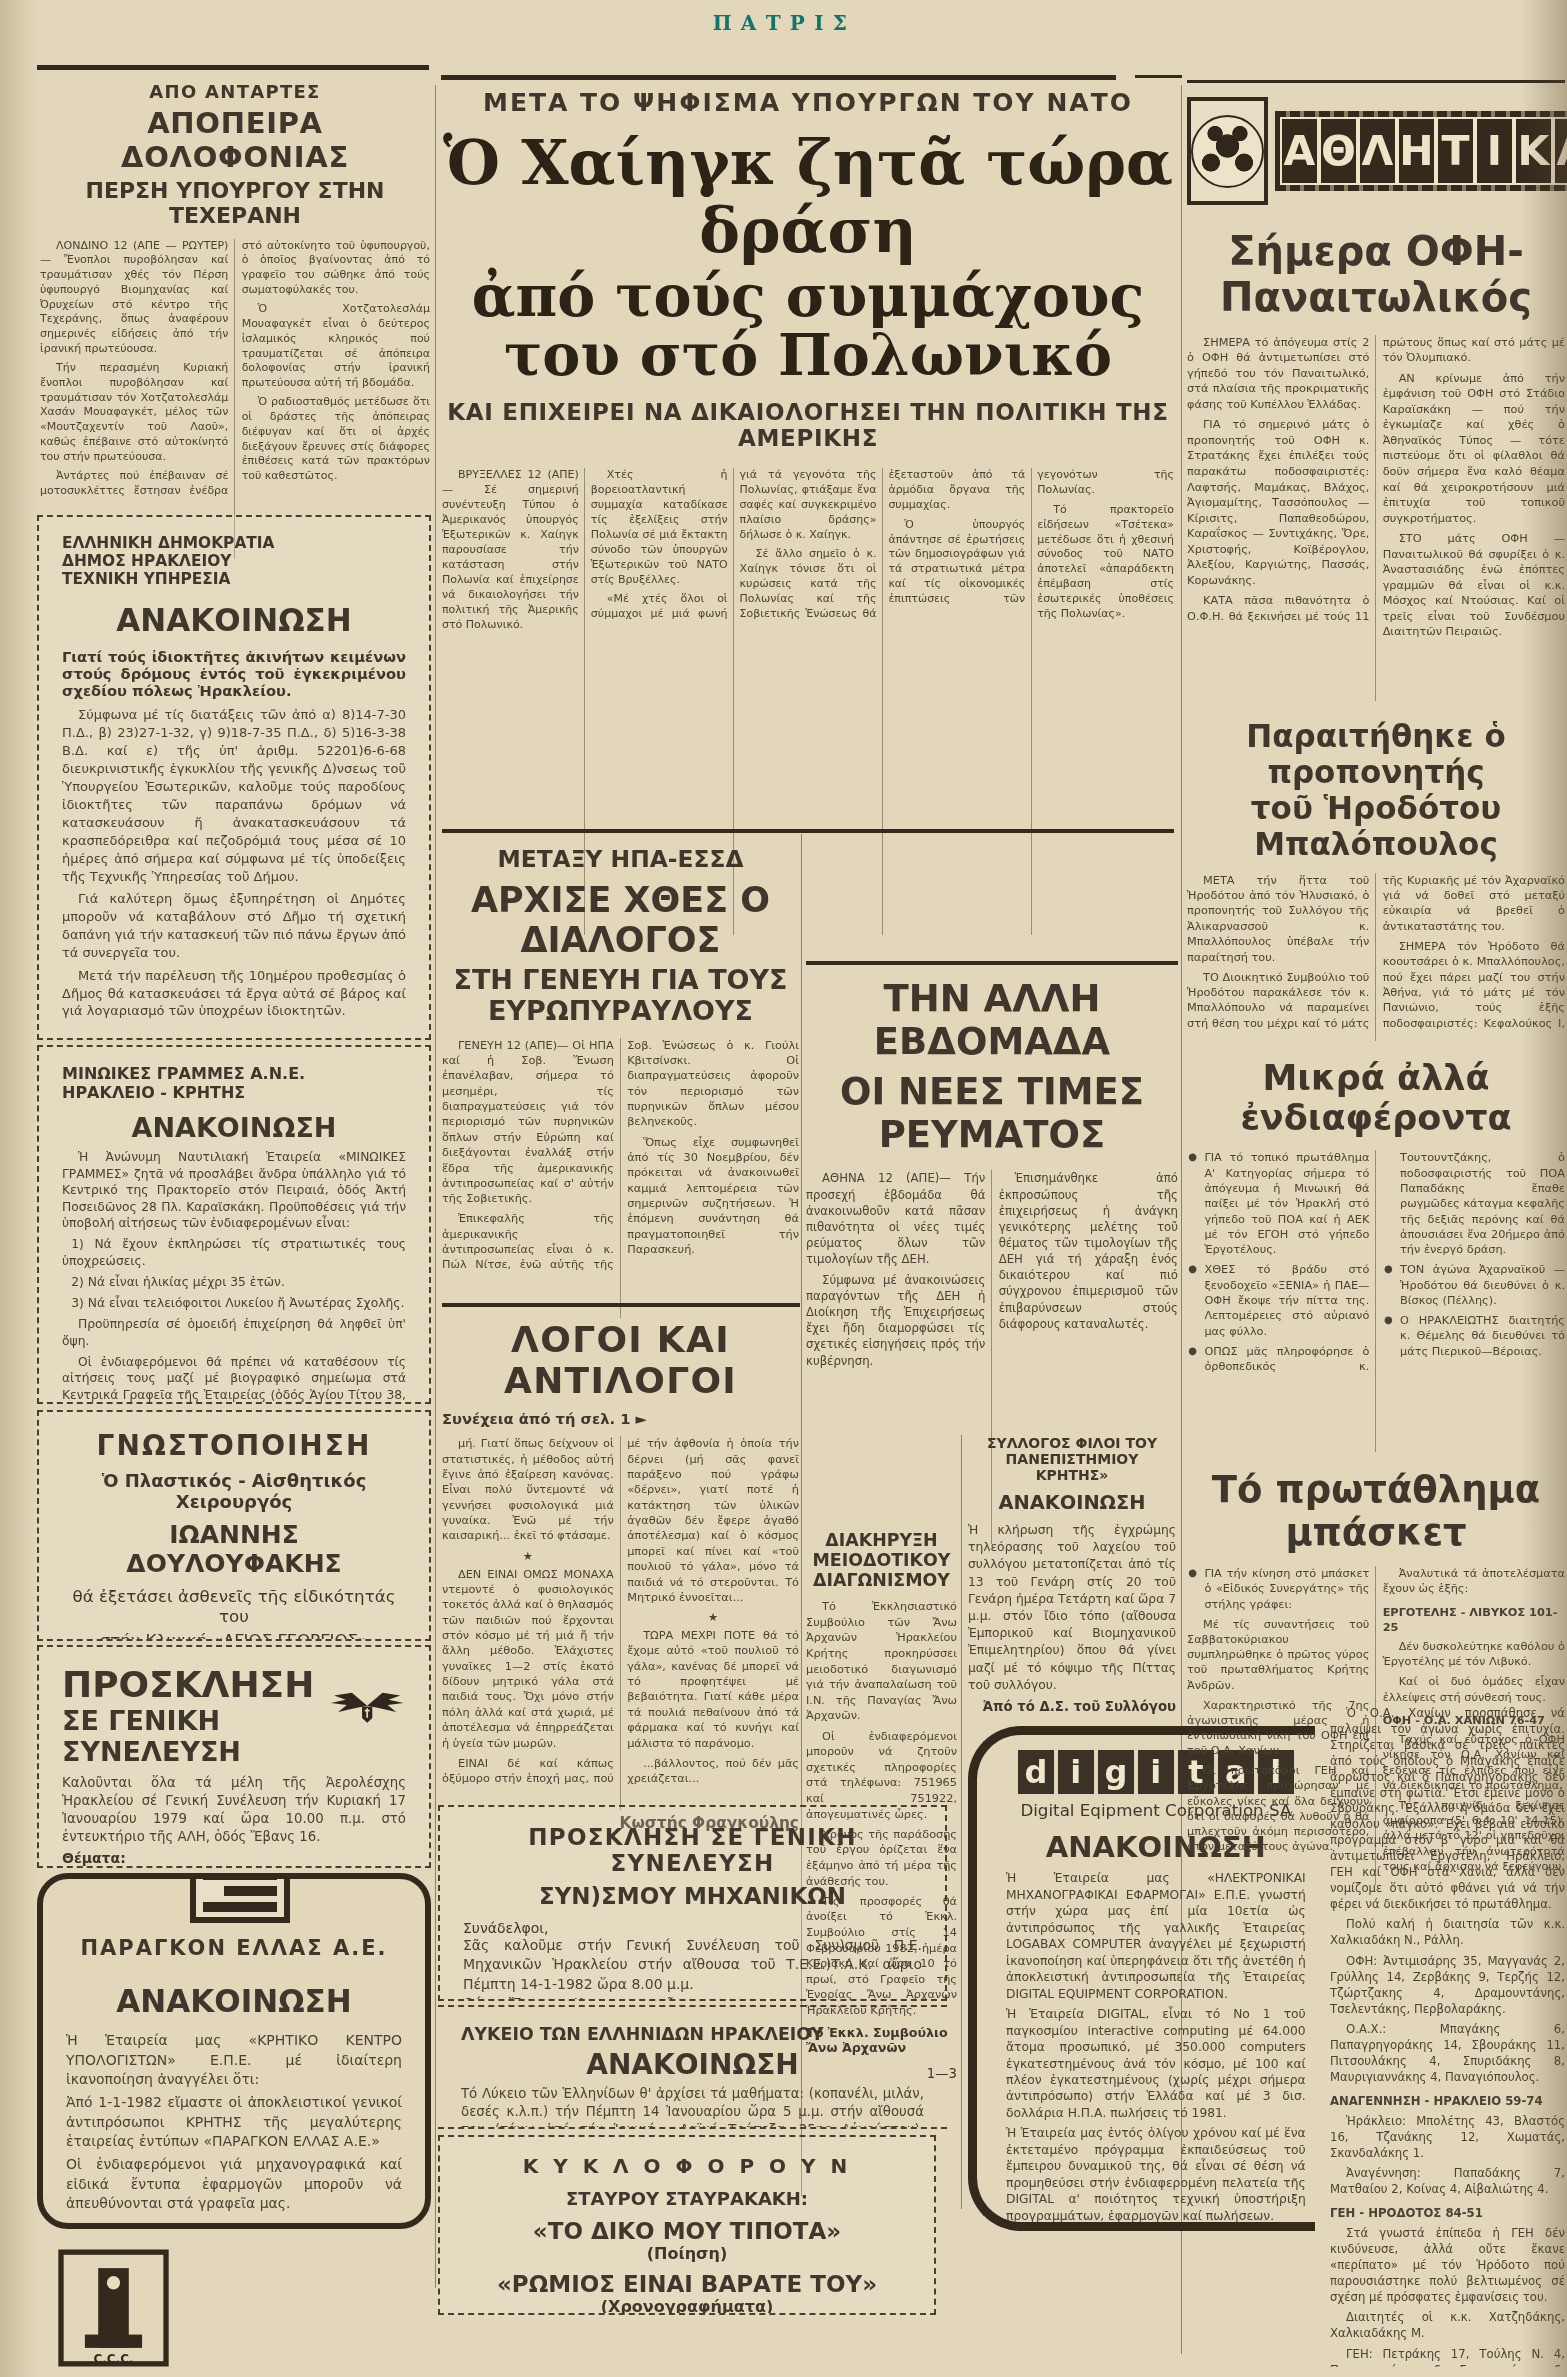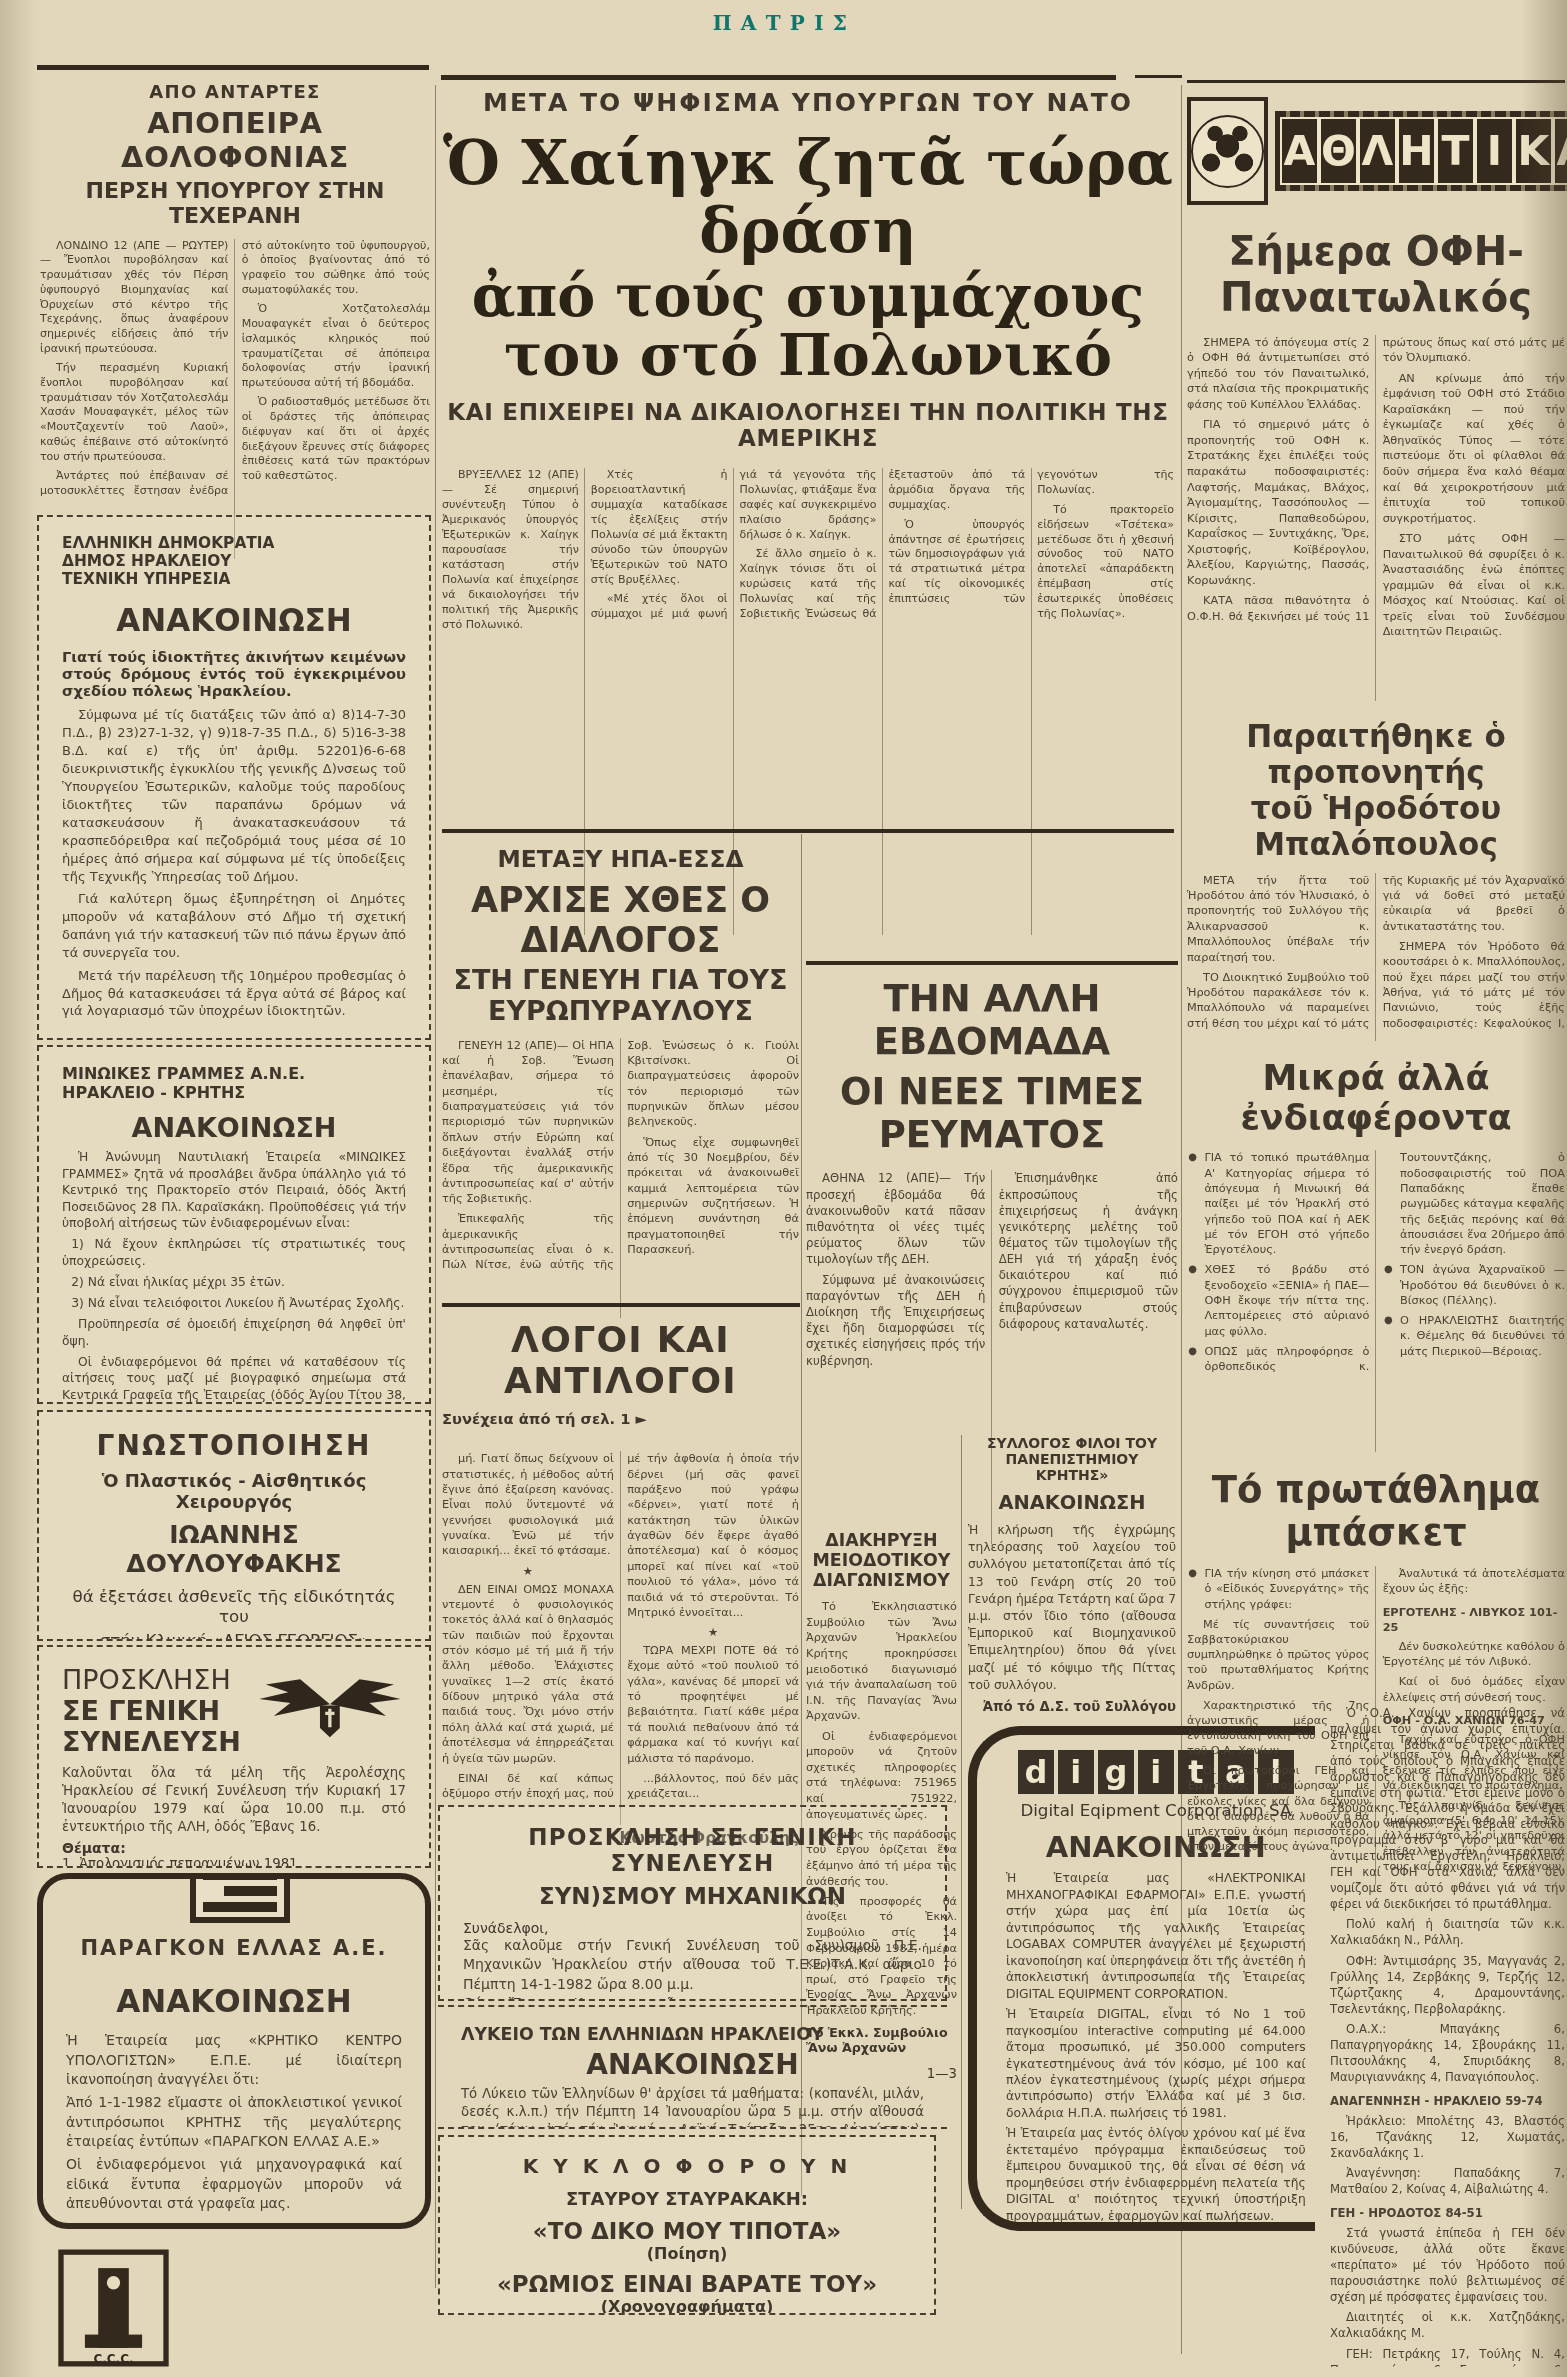--- a/index.html
+++ b/index.html
@@ -120,21 +120,21 @@
       <p class="np">ΑΘΗΝΑ 12 (ΑΠΕ)— Τήν προσεχή ἑβδομάδα θά ἀνακοινωθοῦν κατά πᾶσαν πιθανότητα οἱ νέες τιμές ρεύματος ὅλων τῶν τιμολογίων τῆς ΔΕΗ.</p>
       <p class="np">Σύμφωνα μέ ἀνακοινώσεις παραγόντων τῆς ΔΕΗ ἡ Διοίκηση τῆς Ἐπιχειρήσεως ἔχει ἤδη διαμορφώσει τίς σχετικές εἰσηγήσεις πρός τήν κυβέρνηση.</p>
       <p class="np">Ἐπισημάνθηκε ἀπό ἐκπροσώπους τῆς ἐπιχειρήσεως ἡ ἀνάγκη γενικότερης μελέτης τοῦ θέματος τῶν τιμολογίων τῆς ΔΕΗ γιά τή χάραξη ἑνός δικαιότερου καί πιό σύγχρονου ἐπιμερισμοῦ τῶν ἐπιβαρύνσεων στούς διάφορους καταναλωτές.</p>
     </div>
   </div>
 
   <div class="rule" style="left:442px;top:1303px;width:358px;height:4px;"></div>
   <div class="b" style="left:442px;top:1319px;width:357px;">
     <div class="ctr" style="font-size:36px;font-weight:bold;letter-spacing:1.3px;">ΛΟΓΟΙ ΚΑΙ ΑΝΤΙΛΟΓΟΙ</div>
     <div style="font-weight:bold;font-size:14.7px;margin-top:9.3px;">Συνέχεια ἀπό τή σελ. 1 ►</div>
-    <div class="cols2 faded" style="margin-top:24px;height:374px;font-size:11.3px;line-height:1.36;overflow:hidden;">
+    <div class="cols2 faded" style="margin-top:9px;height:374px;font-size:11.3px;line-height:1.36;overflow:hidden;">
       <p class="np">μή. Γιατί ὅπως δείχνουν οἱ στατιστικές, ἡ μέθοδος αὐτή ἔγινε ἀπό ἐξαίρεση κανόνας. Εἶναι πολύ ὕντεμοντέ νά γεννήσει φυσιολογικά μιά γυναίκα. Ἐνῶ μέ τήν καισαρική... ἐκεῖ τό φτάσαμε.</p>
       <div class="starsep"></div>
       <p class="np">ΔΕΝ ΕΙΝΑΙ ΟΜΩΣ ΜΟΝΑΧΑ ντεμοντέ ὁ φυσιολογικός τοκετός ἀλλά καί ὁ θηλασμός τῶν παιδιῶν πού ἔρχονται στόν κόσμο μέ τή μιά ἤ τήν ἄλλη μέθοδο. Ἐλάχιστες γυναῖκες 1—2 στίς ἑκατό δίδουν μητρικό γάλα στά παιδιά τους. Ὄχι μόνο στήν πόλη ἀλλά καί στά χωριά, μέ ἀποτέλεσμα νά ἐπηρρεάζεται ἡ ὑγεία τῶν μωρῶν.</p>
       <p class="np">ΕΙΝΑΙ δέ καί κάπως ὀξύμορο στήν ἐποχή μας, πού μέ τήν ἀφθονία ἡ ὁποία τήν δέρνει (μή σᾶς φανεῖ παράξενο πού γράφω «δέρνει», γιατί ποτέ ἡ κατάκτηση τῶν ὑλικῶν ἀγαθῶν δέν ἔφερε ἀγαθό ἀποτέλεσμα) καί ὁ κόσμος μπορεῖ καί πίνει καί «τοῦ πουλιοῦ τό γάλα», μόνο τά παιδιά νά τό στεροῦνται. Τό Μητρικό ἐννοεῖται...</p>
       <div class="starsep"></div>
       <p class="np">ΤΩΡΑ ΜΕΧΡΙ ΠΟΤΕ θά τό ἔχομε αὐτό «τοῦ πουλιοῦ τό γάλα», κανένας δέ μπορεῖ νά τό προφητέψει μέ βεβαιότητα. Γιατί κάθε μέρα τά πουλιά πεθαίνουν ἀπό τά φάρμακα καί τό κυνήγι καί μάλιστα τό παράνομο.</p>
       <p class="np">...βάλλοντος, πού δέν μᾶς χρειάζεται...</p>
     </div>
     <div class="sigline" style="font-size:15.4px;margin-top:4px;">Κωστής Φραγκούλης</div>
   </div>
@@ -175,21 +175,21 @@
     <div style="font-size:18px;font-weight:bold;margin-top:8px;">Ὁ Πλαστικός - Αἰσθητικός Χειρουργός</div>
     <div style="font-size:25px;font-weight:bold;margin-top:8px;">ΙΩΑΝΝΗΣ ΔΟΥΛΟΥΦΑΚΗΣ</div>
     <div style="font-size:16.7px;margin-top:8px;">θά ἐξετάσει ἀσθενεῖς τῆς εἰδικότητάς του</div>
     <div style="font-size:16.7px;margin-top:4px;">στήν Κλινική «ΑΓΙΟΣ ΓΕΩΡΓΙΟΣ»</div>
 
   </div>
 
   <div class="b zig boxpad" style="left:37px;top:1645px;width:394px;height:223px;">
     <div style="display:flex;align-items:flex-start;gap:13.3px;">
       <div>
-        <div style="font-size:27px;font-weight:normal;">ΠΡΟΣΚΛΗΣΗ</div>
+        <div style="font-size:36px;font-weight:bold;">ΠΡΟΣΚΛΗΣΗ</div>
         <div style="font-size:27px;font-weight:bold;">ΣΕ ΓΕΝΙΚΗ</div>
         <div style="font-size:27px;font-weight:bold;">ΣΥΝΕΛΕΥΣΗ</div>
       </div>
       <svg width="154" height="87" viewBox="0 0 230 130">
         <path d="M115 60 L70 22 L18 30 L52 42 L8 52 L55 58 L30 78 L85 66 Z" fill="#2f271c"></path>
         <path d="M115 60 L160 22 L212 30 L178 42 L222 52 L175 58 L200 78 L145 66 Z" fill="#2f271c"></path>
         <path d="M100 62 h30 v34 l-15 14 l-15 -14 Z" fill="#2f271c"></path>
         <path d="M108 74 h14 M115 67 v28" stroke="#e6dcc0" stroke-width="5"></path>
       </svg>
     </div>

